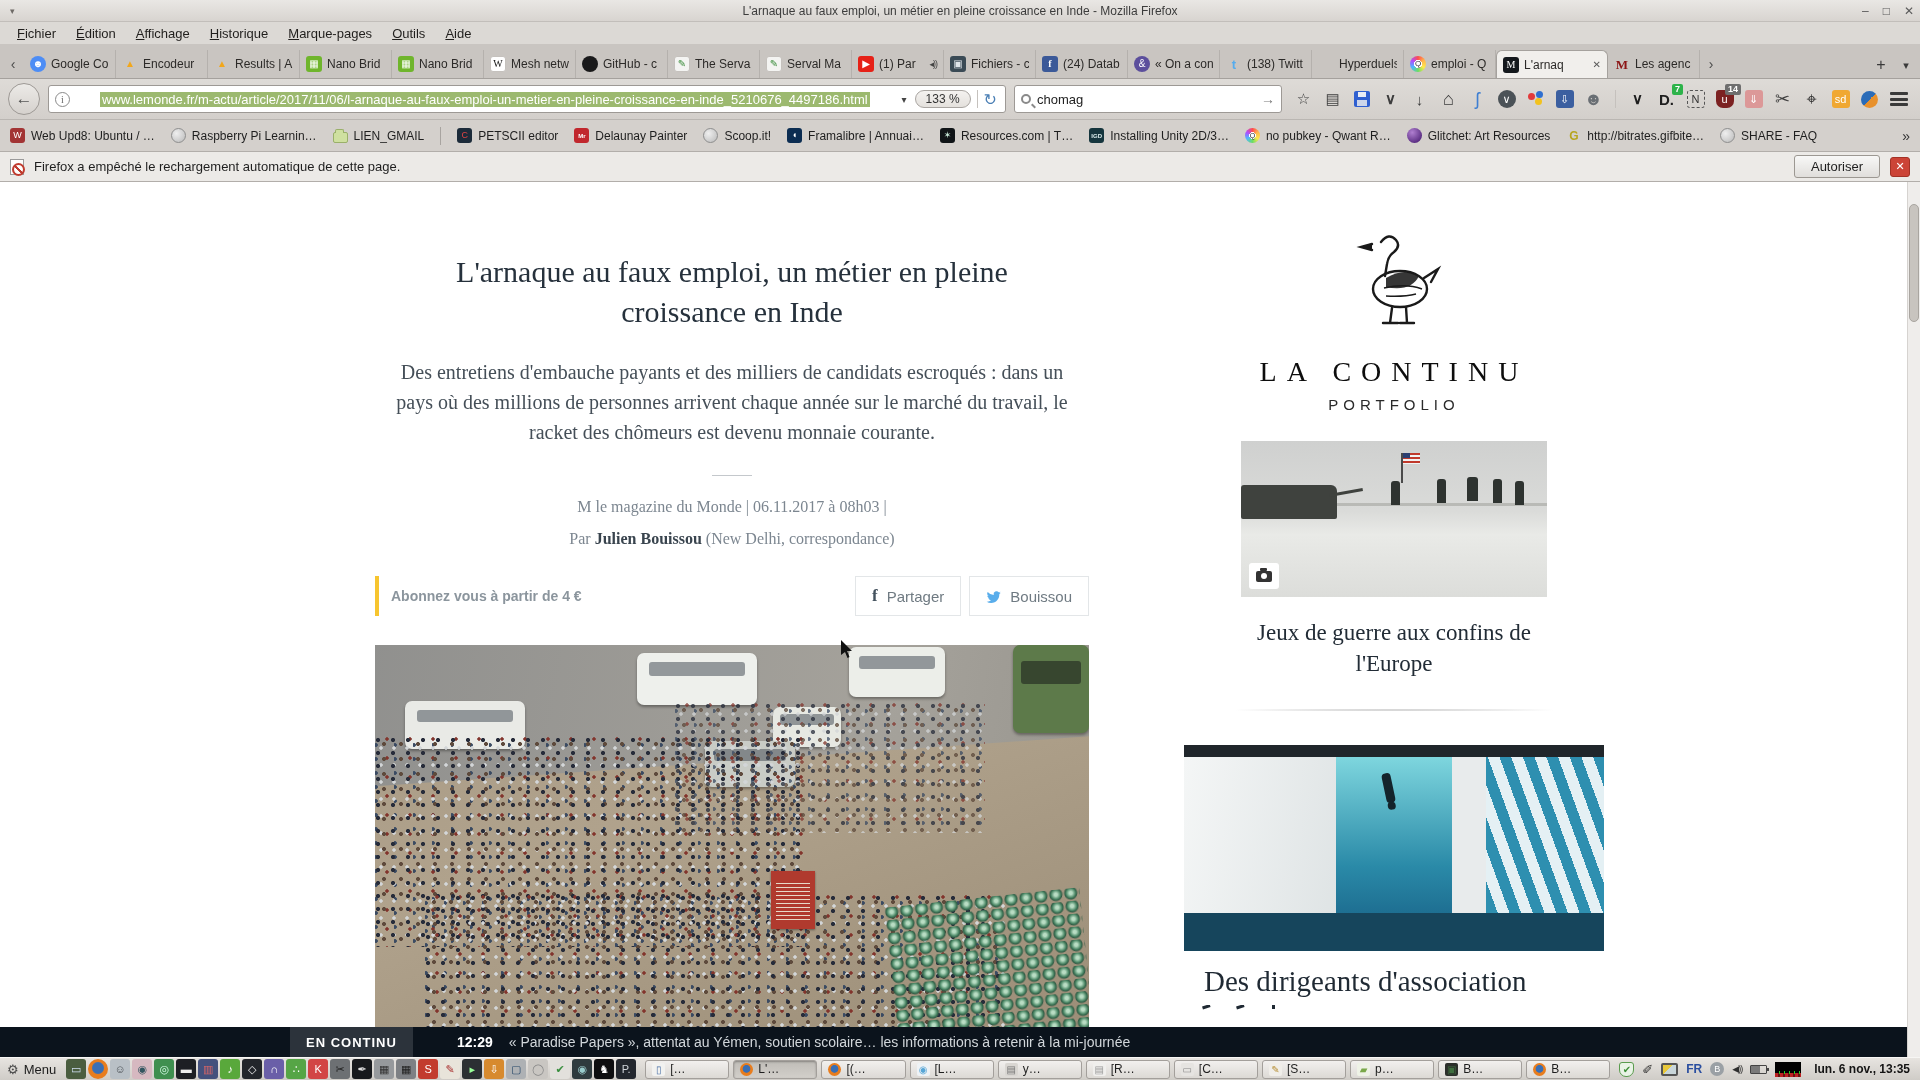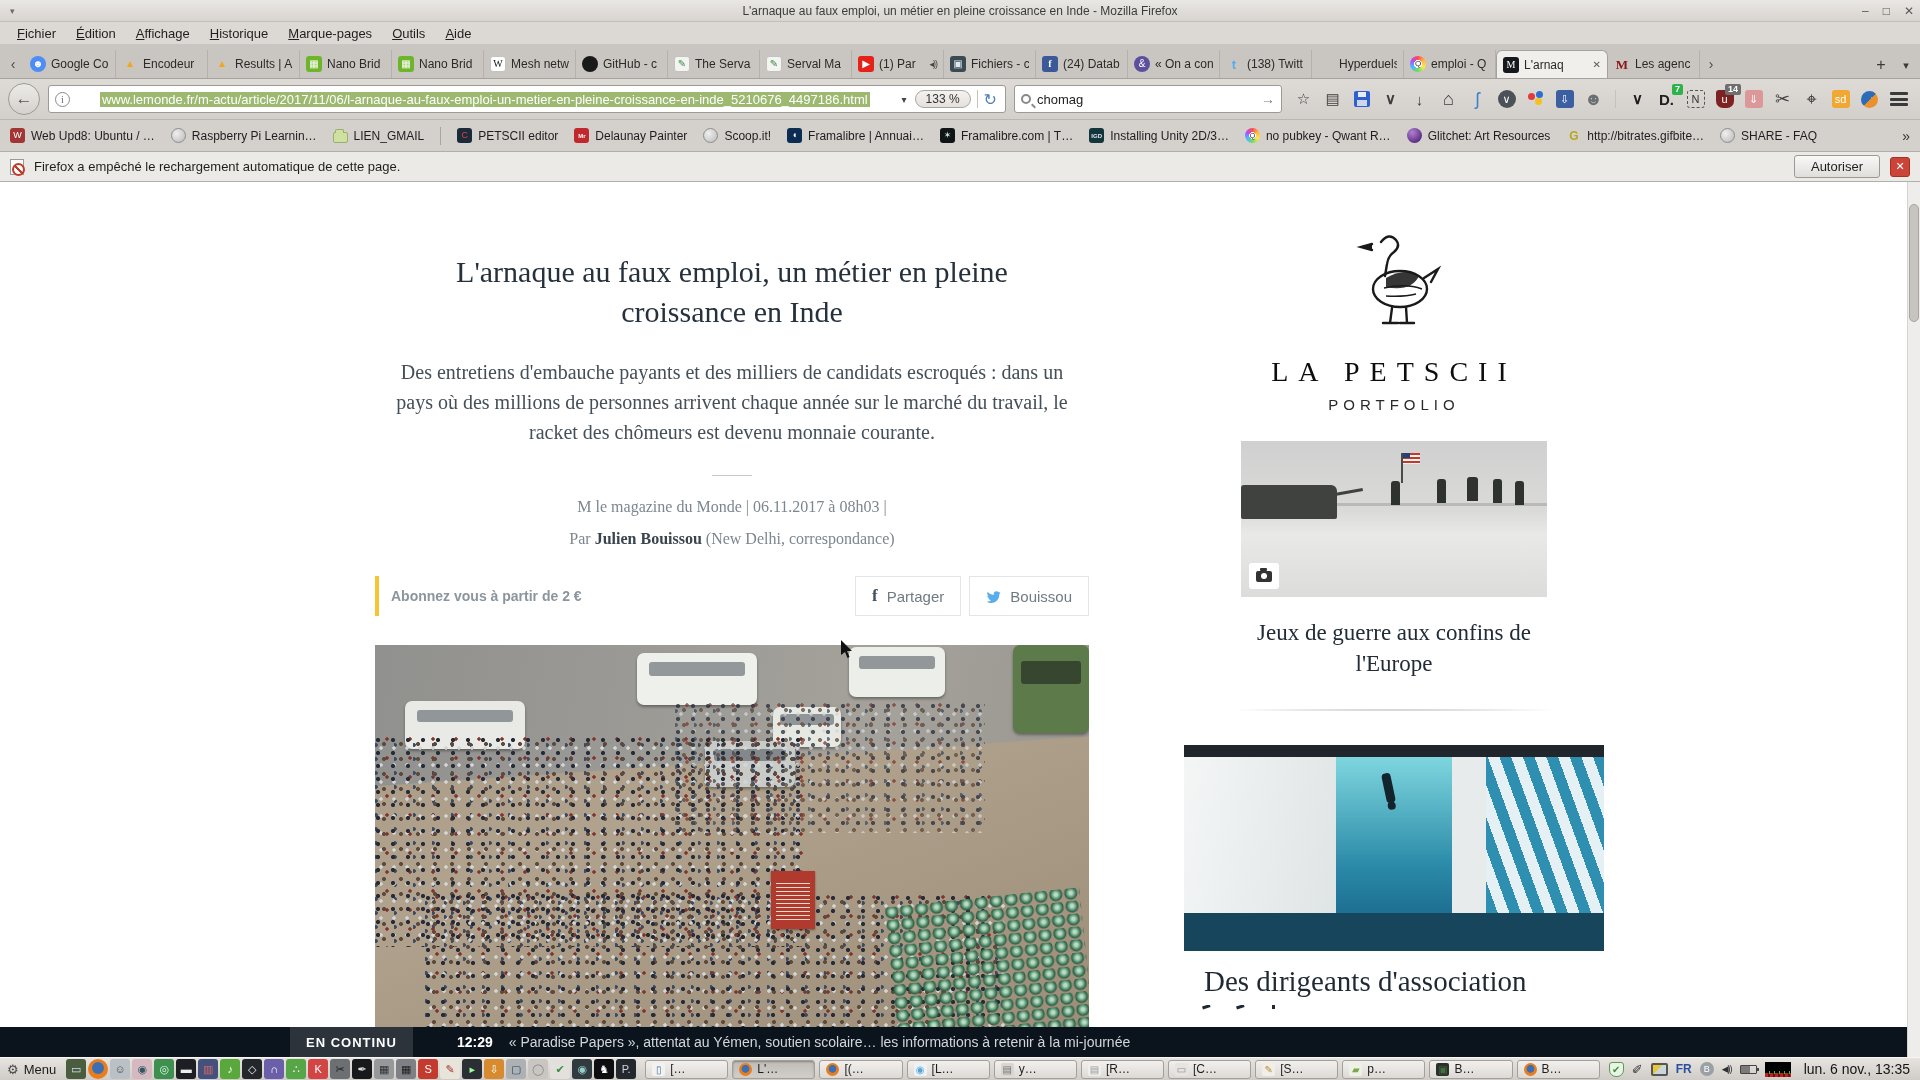--- a/index.html
+++ b/index.html
@@ -198,21 +198,21 @@
   .tray-glyph { font-size:13px; color:#2e2e2e; }
   .tray-display { width:17px; height:13px; border:2px solid #555; border-radius:2px; background:linear-gradient(135deg,#e8c83a 45%,#c9d6da 45%); }
   .tray-fr { font-weight:bold; font-size:12px; color:#2b4fa0; }
   .tray-bt { width:14px; height:14px; border-radius:50%; background:#9aa0a5; color:#fff; font-size:9px; display:flex; align-items:center; justify-content:center; }
   .tray-vol { font-size:9px; color:#2e2e2e; letter-spacing:-1px; }
   .tray-batt { width:17px; height:9px; border:1px solid #444; border-radius:1px; position:relative; background:linear-gradient(90deg,#7a7a7a 0 60%,transparent 60%); }
   .tray-batt::after { content:""; position:absolute; right:-3px; top:2px; width:2px; height:3px; background:#444; }
   .tray-graph { width:26px; height:15px; background:#000; position:relative; overflow:hidden; }
   .tray-graph::before { content:""; position:absolute; left:0; right:0; bottom:0; height:4px; background:repeating-linear-gradient(90deg,#b22 0 3px,#611 3px 5px); }
   .tray-graph::after { content:""; position:absolute; left:0; right:0; bottom:3px; height:3px; background:repeating-linear-gradient(90deg,transparent 0 4px,#2c2 4px 5px); }
-  .clock { font-weight:normal; font-size:14px; color:#141414; white-space:nowrap; padding:0 6px; }
+  .clock { font-weight:bold; font-size:12px; color:#141414; white-space:nowrap; padding:0 6px; }
 </style>
 </head>
 <body>
 
 <div class="screen">
 
   <div class="titlebar">
     <span class="tb-caret">▾</span>
     <span class="tb-title">L'arnaque au faux emploi, un métier en pleine croissance en Inde - Mozilla Firefox</span>
     <span class="tb-controls" id="win-controls">
@@ -408,21 +408,21 @@
       <span class="bm">
         <span class="bmi globe"></span>
         <span>Scoop.it!</span>
       </span>
       <span class="bm">
         <span class="bmi round" style="background: rgb(12, 45, 82); color: rgb(255, 255, 255);">◖</span>
         <span>Framalibre | Annuai…</span>
       </span>
       <span class="bm">
         <span class="bmi" style="background: rgb(16, 20, 23); color: rgb(205, 238, 221);">✶</span>
-        <span>Framalibre.com | T…</span>
+        <span>Resources.com | T…</span>
       </span>
       <span class="bm">
         <span class="bmi tiny" style="background: rgb(21, 53, 61); color: rgb(221, 238, 238);">IGD</span>
         <span>Installing Unity 2D/3…</span>
       </span>
       <span class="bm">
         <span class="bmi qwant">Q</span>
         <span>no pubkey - Qwant R…</span>
       </span>
       <span class="bm">
@@ -452,21 +452,21 @@
 
     <div class="article">
       <h1 class="art-title">L'arnaque au faux emploi, un métier en pleine croissance en Inde</h1>
       <p class="standfirst">Des entretiens d'embauche payants et des milliers de candidats escroqués : dans un pays où des millions de personnes arrivent chaque année sur le marché du travail, le racket des chômeurs est devenu monnaie courante.</p>
       <div class="art-rule"></div>
       <div class="art-meta">M le magazine du Monde | 06.11.2017 à 08h03 |</div>
       <div class="art-byline">
         <span>Par </span><b>Julien Bouissou</b><span> (New Delhi, correspondance)</span>
       </div>
       <div class="actions">
-        <div class="subscribe">Abonnez vous à partir de 2 €</div>
+        <div class="subscribe">Abonnez vous à partir de 4 €</div>
         <div class="act-spacer"></div>
         <div class="share-btn">
           <span class="fb-f">f</span>
           <span>Partager</span>
         </div>
         <div class="tweet-btn">
           <svg width="15" height="13" viewBox="0 0 14 12">
               <path d="M13.5 1.6c-.5.2-1 .4-1.6.5A2.7 2.7 0 0 0 7.2 4.5 7.7 7.7 0 0 1 1.6 1.7a2.7 2.7 0 0 0 .8 3.6c-.4 0-.9-.1-1.2-.3 0 1.3.9 2.4 2.2 2.6-.4.1-.8.1-1.2.1.3 1 1.3 1.8 2.5 1.8A5.4 5.4 0 0 1 .6 10.8 7.6 7.6 0 0 0 4.8 12c4.9 0 7.6-4.1 7.6-7.7v-.3c.5-.4 1-.9 1.3-1.4-.5.2-1 .3-1.6.4z" fill="#59adeb"></path>
             </svg>
           <span>Bouissou</span>
@@ -506,21 +506,21 @@
         <g fill="none" stroke="#1a1a1a" stroke-width="2.4" stroke-linecap="round">
           <path d="M47 16 q8 -10 15 -2 q5 6 -2 12 q-6 4 -7 12 l-2 12"></path>
           <path d="M38 18 l-11 3 11 3" fill="#1a1a1a"></path>
           <ellipse cx="66" cy="63" rx="27" ry="18"></ellipse>
           <path d="M90 52 l14 -9 -7 13"></path>
           <path d="M58 82 l-2 15 m-7 0 h15 M72 81 l1 16 m-7 0 h14"></path>
         </g>
         <path d="M52 52 q18 -11 33 -2 q-8 16 -33 11 z" fill="#1a1a1a" opacity=".88"></path>
         <path d="M50 62 q22 -5 38 1 M52 70 q18 1 30 -2" stroke="#1a1a1a" stroke-width="1.4" fill="none"></path>
       </svg>
-      <div class="gal-title">LA PETSCII</div>
+      <div class="gal-title">LA CONTINU</div>
       <div class="gal-sub">PORTFOLIO</div>
 
       <div class="sphoto1">
         <div class="ridge"></div>
         <div class="mil-vehicle"></div>
         <span class="soldier" style="left:150px;top:40px;"></span>
         <span class="soldier" style="left:196px;top:38px;"></span>
         <span class="soldier" style="left:226px;top:36px;width:11px;"></span>
         <span class="soldier" style="left:252px;top:38px;"></span>
         <span class="soldier" style="left:274px;top:40px;"></span>

